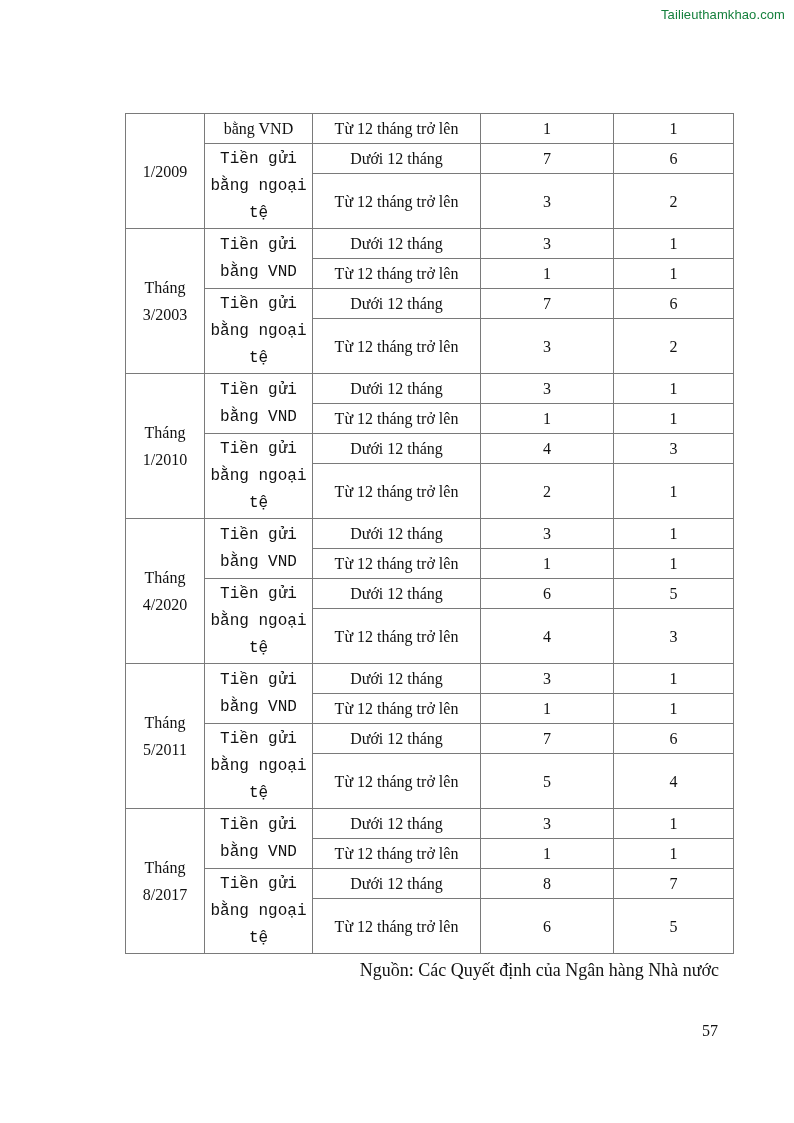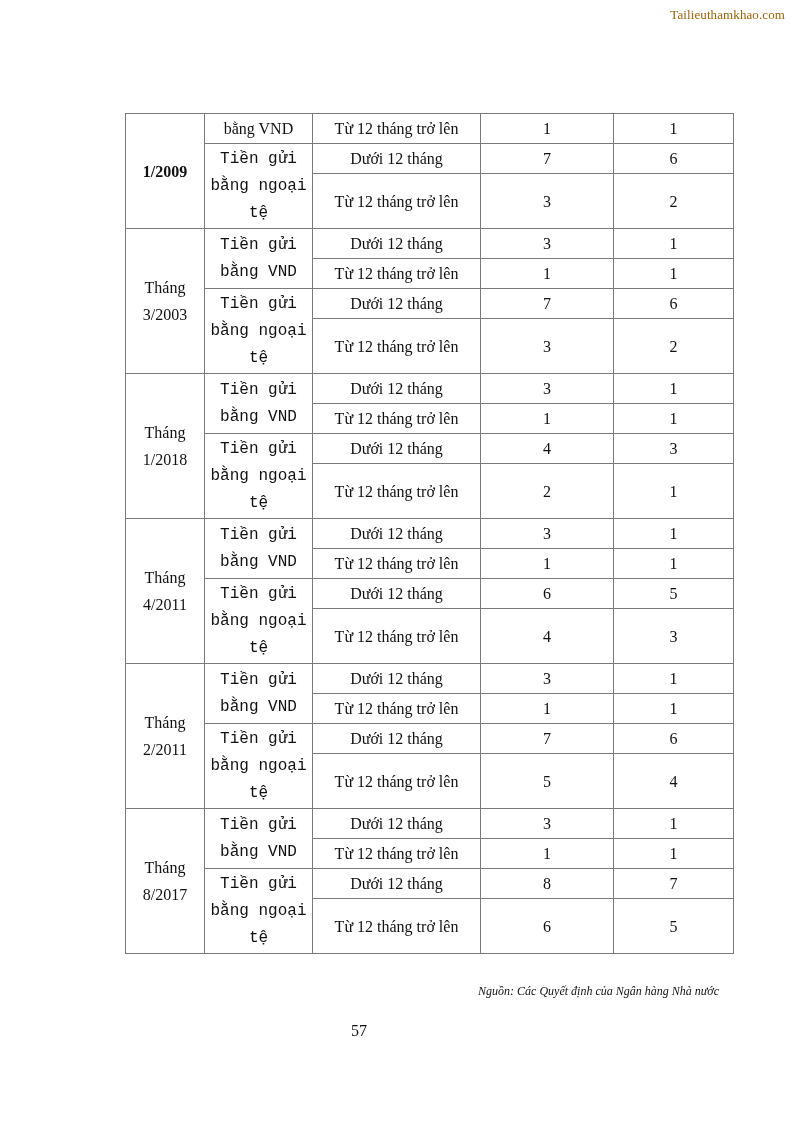--- a/index.html
+++ b/index.html
@@ -1,32 +1,32 @@
 <!DOCTYPE html>
 <html><head>
 <meta charset="utf-8">
 <style>
   html, body { margin:0; padding:0; background:#ffffff; }
   body { width:794px; height:1123px; position:relative; overflow:hidden;
          font-family:"Liberation Serif", serif; color:#111; }
-  .watermark { position:absolute; top:7px; right:9px; font-family:Liberation Serif, serif;
-               font-size:13px; color:#a16207; letter-spacing:0.1px; }
+  .watermark { position:absolute; top:7px; right:9px; font-family:Liberation Sans, sans-serif;
+               font-size:13px; color:#15803d; letter-spacing:0.1px; }
   table.rates { position:absolute; left:125px; top:113px; border-collapse:collapse;
                 table-layout:fixed; width:608px; font-size:16px; }
   table.rates td { border:1px solid #7a7a7a; text-align:center; vertical-align:middle;
                    padding:0; line-height:27px; }
   col.c1 { width:79px; } col.c2 { width:108px; } col.c3 { width:168px; }
   col.c4 { width:133px; } col.c5 { width:120px; }
   tr.h30 td { height:29px; }
   tr.h55 td { height:54px; }
   td.month { vertical-align:middle; }
-  td.month-top { vertical-align:top; line-height:27px;font-weight:bold; }
+  td.month-top { vertical-align:top; line-height:27px; }
   td.type { line-height:27px;font-family:Liberation Mono, monospace; }
-  .source { position:absolute; top:960px; right:75px; font-style:italic; font-size:12px;margin-top:24px; }
-  .pagenum { position:absolute; top:1022px; left:0; width:718px; text-align:center; font-size:16px; }
+  .source { position:absolute; top:960px; right:75px; font-size:18px; }
+  .pagenum { position:absolute; top:1022px; left:0; width:718px; text-align:right; font-size:16px; }
 </style>
 </head>
 <body>
 
 <div class="watermark">Tailieuthamkhao.com</div>
 
 <table class="rates">
   <colgroup>
     <col class="c1">
       <col class="c2">
@@ -91,21 +91,21 @@
     </tr>
     <tr class="h55">
       <td>Từ 12 tháng trở lên</td>
       <td>3</td>
       <td>2</td>
     </tr>
 
     <tr class="h30">
       <td rowspan="4" class="month">
         <div>Tháng</div>
-        <div>1/2018</div>
+        <div>1/2010</div>
       </td>
       <td rowspan="2" class="type">
         <div>Tiền gửi</div>
         <div>bằng VND</div>
       </td>
       <td>Dưới 12 tháng</td>
       <td>3</td>
       <td>1</td>
     </tr>
     <tr class="h30">
@@ -125,21 +125,21 @@
     </tr>
     <tr class="h55">
       <td>Từ 12 tháng trở lên</td>
       <td>2</td>
       <td>1</td>
     </tr>
 
     <tr class="h30">
       <td rowspan="4" class="month">
         <div>Tháng</div>
-        <div>4/2011</div>
+        <div>4/2020</div>
       </td>
       <td rowspan="2" class="type">
         <div>Tiền gửi</div>
         <div>bằng VND</div>
       </td>
       <td>Dưới 12 tháng</td>
       <td>3</td>
       <td>1</td>
     </tr>
     <tr class="h30">
@@ -159,21 +159,21 @@
     </tr>
     <tr class="h55">
       <td>Từ 12 tháng trở lên</td>
       <td>4</td>
       <td>3</td>
     </tr>
 
     <tr class="h30">
       <td rowspan="4" class="month">
         <div>Tháng</div>
-        <div>2/2011</div>
+        <div>5/2011</div>
       </td>
       <td rowspan="2" class="type">
         <div>Tiền gửi</div>
         <div>bằng VND</div>
       </td>
       <td>Dưới 12 tháng</td>
       <td>3</td>
       <td>1</td>
     </tr>
     <tr class="h30">

